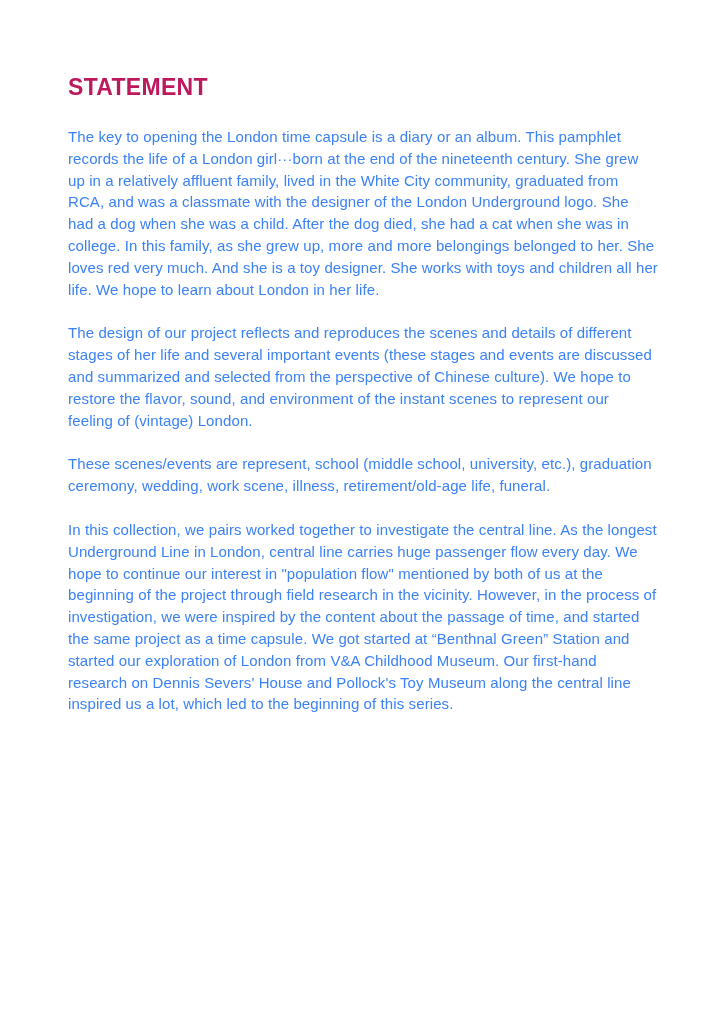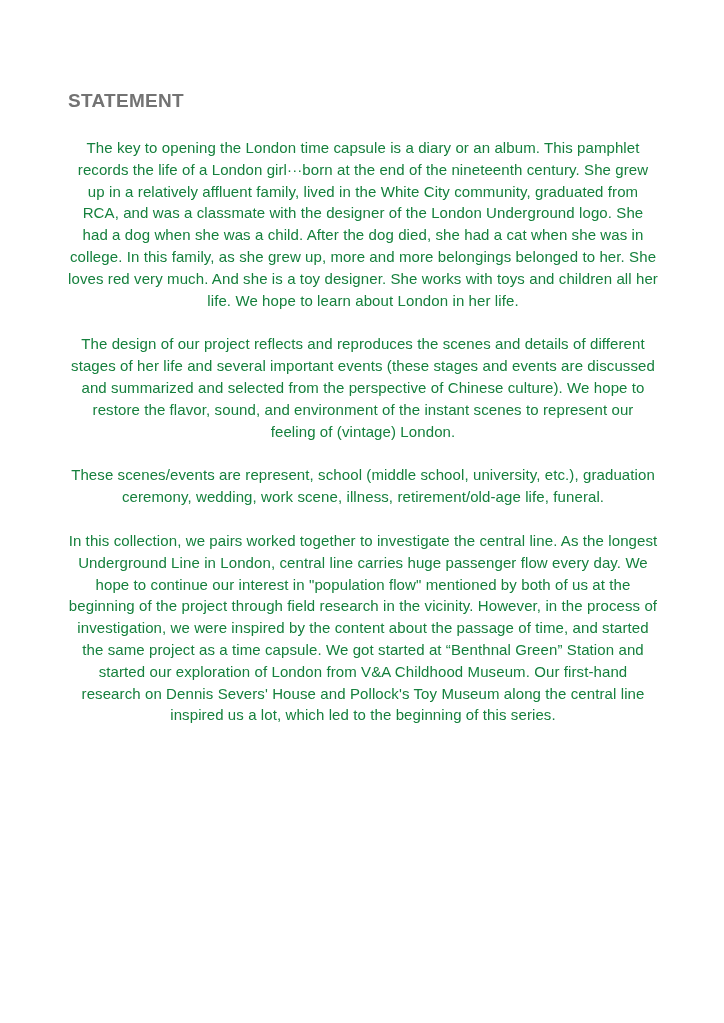--- a/index.html
+++ b/index.html
@@ -14,35 +14,34 @@
     font-family: "Liberation Sans", sans-serif;
     overflow: hidden;
   }
   .page {
     position: absolute;
     left: 68px;
     top: 74px;
     width: 590px;
   }
   .page-title {
-    font-size: 19px;
+    font-size: 23px;
     font-weight: 800;
     letter-spacing: 0.3px;
-    color: #737373;
-    margin: 16px 0 25px 0;
+    color: #be185d;
+    margin: 0 0 25px 0;
     font-family: "Liberation Sans", sans-serif;
   }
   .body-paragraph {
     font-size: 15px;
     line-height: 21.8px;
-    color: #15803d;
+    color: #3b82f6;
     margin: 0 0 22px 0;
     font-weight: 400;
     letter-spacing: 0.1px;
-    text-align: center;
   }
   .body-paragraph:last-child {
     margin-bottom: 0;
   }
 </style>
 </head>
 <body>
 
 <div class="page">
   <h1 class="page-title">STATEMENT</h1>

